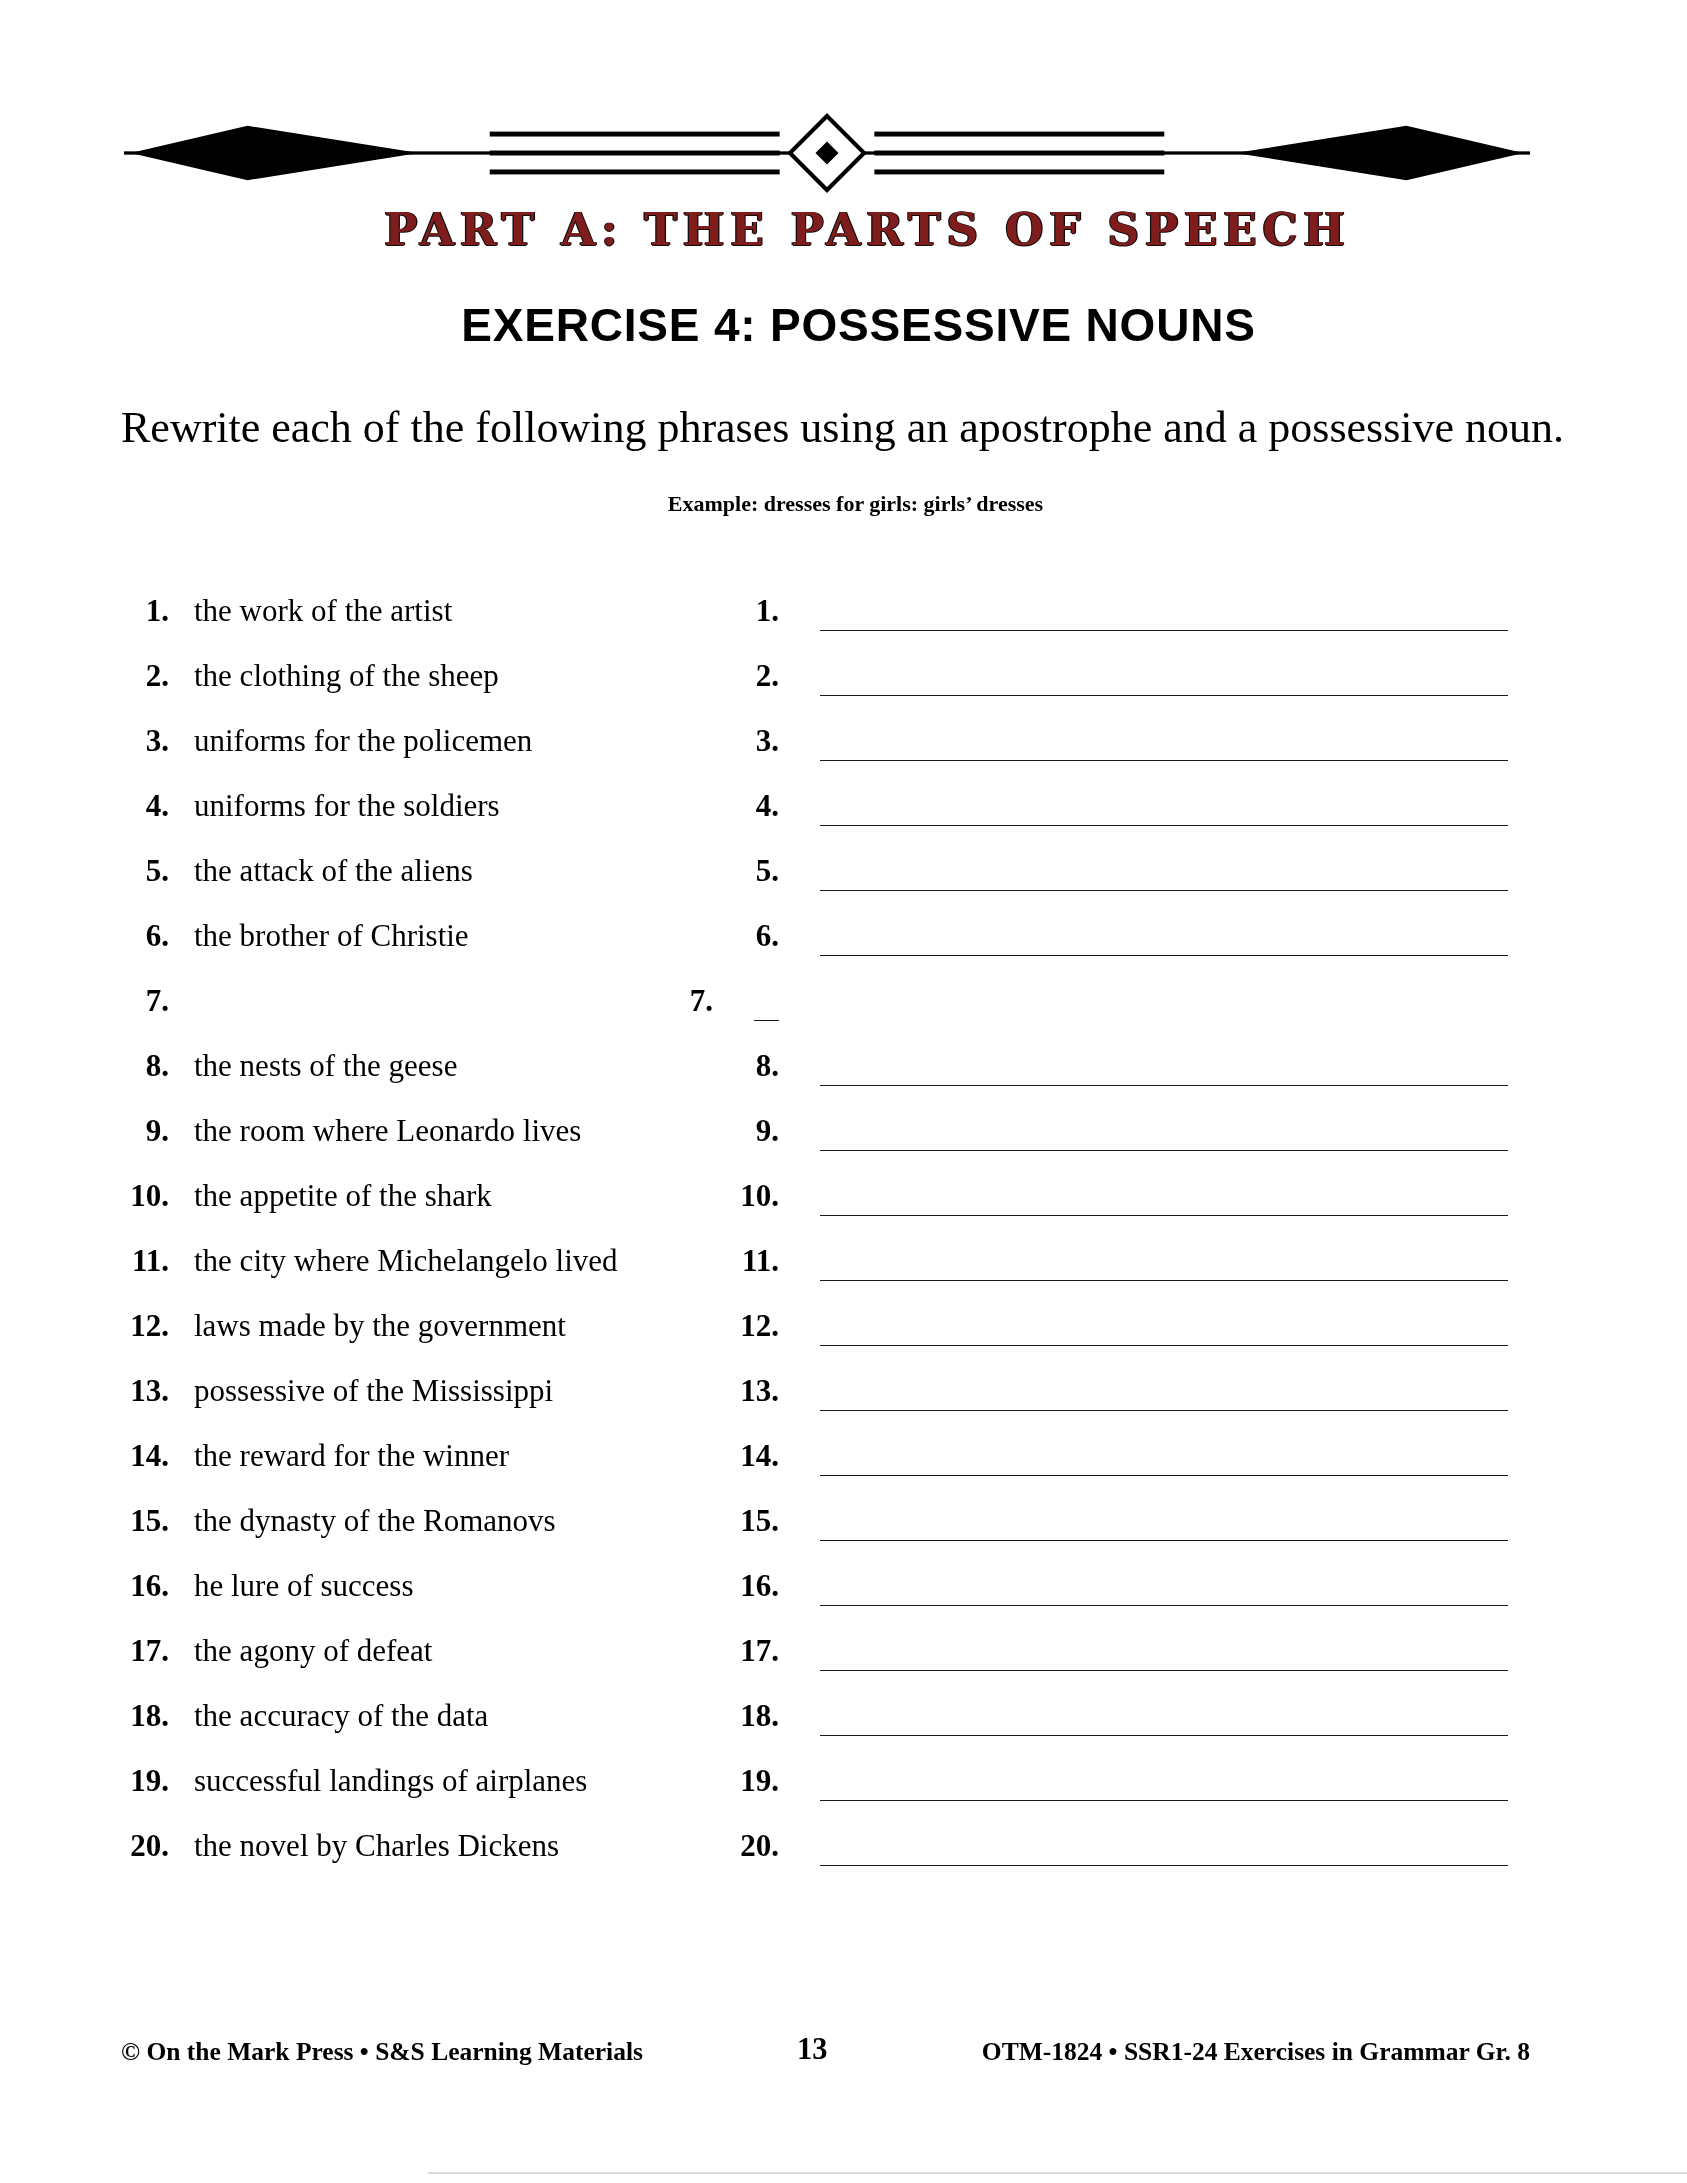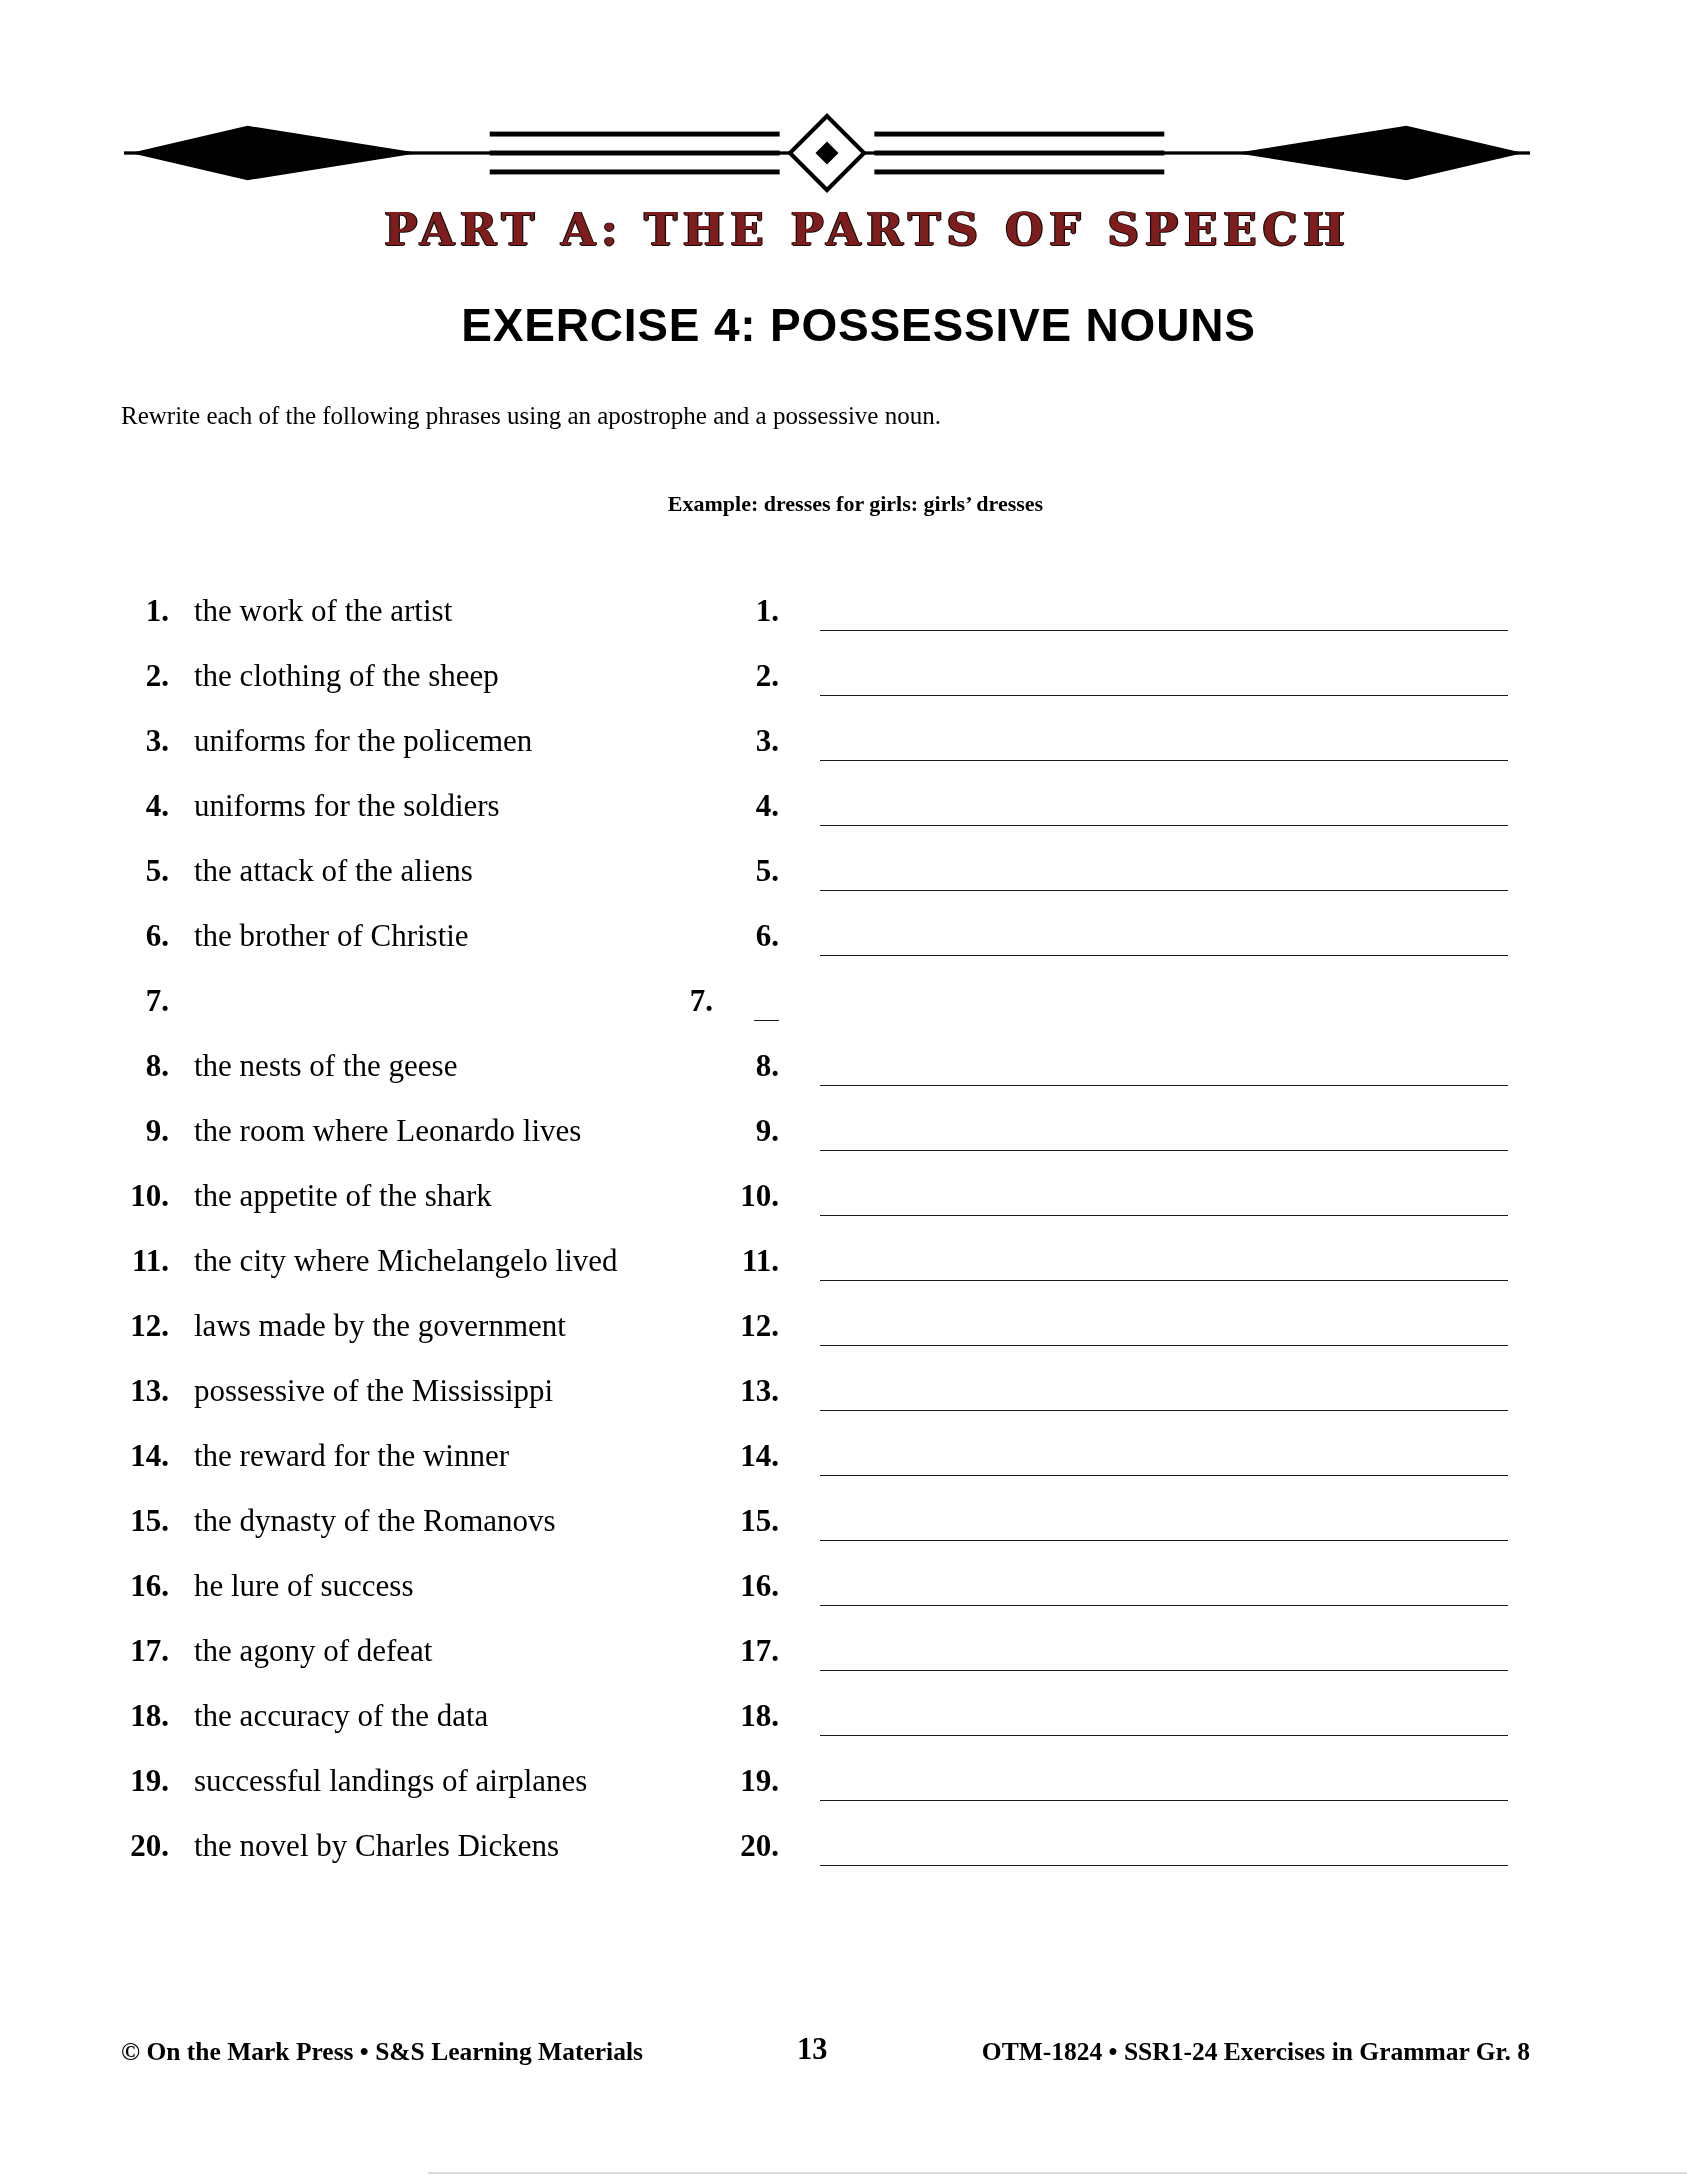--- a/index.html
+++ b/index.html
@@ -49,21 +49,21 @@
     letter-spacing: 0.8px;
     color: #000;
     padding-left: 15px;
   }
 
   
   .instructions {
     position: absolute;
     top: 402px;
     left: 121px;
-    font-size: 25px;
+    font-size: 44px;
     color: #000;
   }
   .example {
     position: absolute;
     top: 491px;
     left: 12px;
     width: 100%;
     text-align: center;
     font-weight: bold;
     font-size: 22px;

